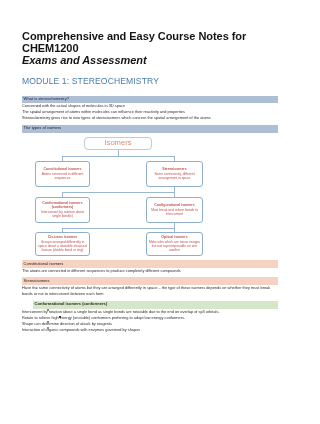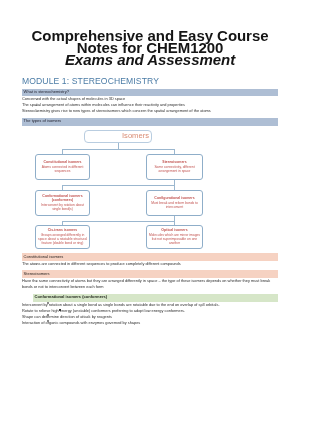--- a/index.html
+++ b/index.html
@@ -19,36 +19,35 @@
     position: relative;
     width: 300px;
     height: 424px;
     background: #ffffff;
     box-sizing: border-box;
     padding: 0 22px;
   }
 
   
   .doc-title {
-    text-align: center;
     font-weight: bold;
-    font-size: 15px;
+    font-size: 11px;
     line-height: 12.2px;
     color: #151515;
     padding-top: 30px;
     letter-spacing: -0.05px;
   }
   .doc-title .line2 { display: block; font-style: italic; }
 
   
   .module-heading {
     font-size: 8.6px;
     color: #4b7ca6;
     margin-top: 9px;
-    margin-bottom: 3px;
+    margin-bottom: 10px;
     letter-spacing: 0.1px;
     font-weight: normal;
   }
 
   
   .bar {
     font-size: 4.0px;
     line-height: 6.6px;
     padding: 0.6px 1.6px;
     box-sizing: border-box;
@@ -161,21 +160,21 @@
       <li class="item l1"><span class="mk dash"></span><span>The spatial arrangement of atoms within molecules can influence their reactivity and properties</span></li>
       <li class="item l1"><span class="mk dash"></span><span>Stereochemistry gives rise to new types of stereoisomers which concern the spatial arrangement of the atoms</span></li>
     </ul>
   </div>
 
   <div class="group">
     <div class="bar blue">The types of isomers</div>
 
     <div class="diagram">
 
-      <div class="node root" style="left:62px; top:2px; width:68px; height:13px;align-items:flex-end;">
+      <div class="node root" style="left:62px; top:2px; width:68px; height:13px;">
         <div class="t">Isomers</div>
       </div>
 
       <div class="conn v" style="left:95.7px; top:15px; height:6px;"></div>
       <div class="conn h" style="left:40px; top:21px; width:112px;"></div>
       <div class="conn v" style="left:40px; top:21px; height:5px;"></div>
       <div class="conn v" style="left:152px; top:21px; height:5px;"></div>
 
       <div class="node" style="left:13px; top:26px; width:55px; height:26px;">
         <div class="t bold">Constitutional isomers</div>

